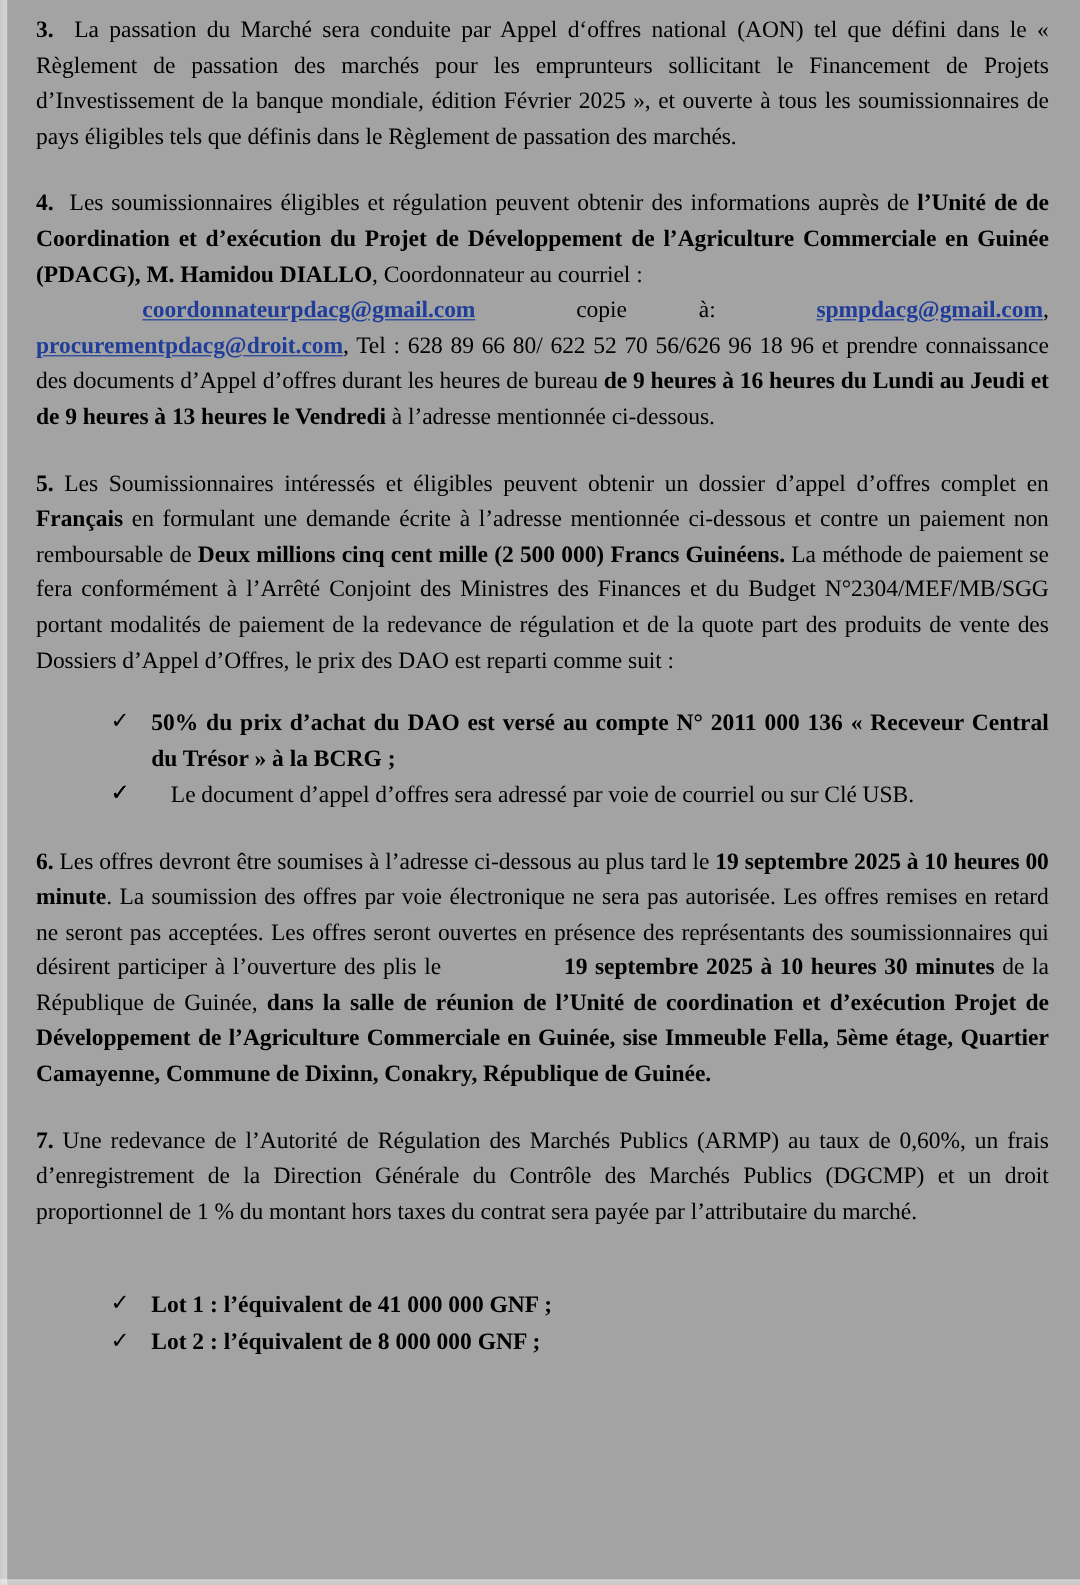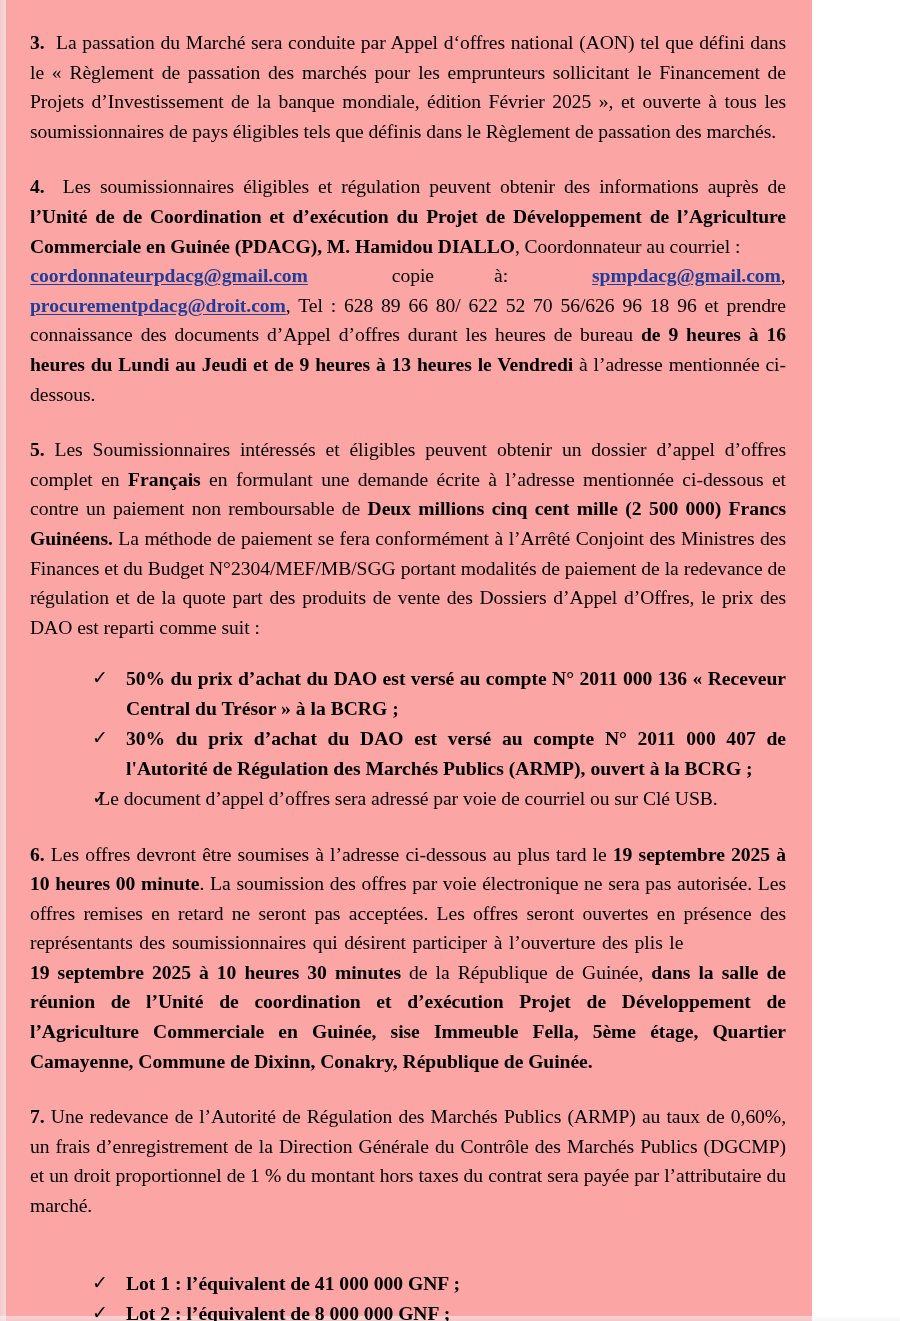--- a/index.html
+++ b/index.html
@@ -11,24 +11,24 @@
     width: 900px;
     height: 1321px;
     position: relative;
     font-family: "Liberation Serif", "DejaVu Serif", serif;
     color: #000000;
     overflow: hidden;
   }
   .page {
     position: absolute;
     left: 0; top: 0;
-    width: 812px;
+    width: 900px;
     height: 1321px;
-    background: #fca5a5;
-    padding: 28px 26px 0 30px;
+    background: #a3a3a3;
+    padding: 11px 26px 0 30px;
   }
   
   .edge-left {
     position: absolute; left: 0; top: 0;
     width: 6px; height: 1321px;
     background: linear-gradient(to right, #e9e9ea, #fdfdfd);
     opacity: .55;
   }
   .edge-bottom {
     position: absolute; left: 0; bottom: 0;
@@ -98,21 +98,21 @@
     <span>La passation du Marché sera conduite par Appel d‘offres national (AON) tel que défini dans le « Règlement de passation des marchés pour les emprunteurs sollicitant le Financement de Projets d’Investissement de la banque mondiale, édition Février 2025 », et ouverte à tous les soumissionnaires de pays éligibles tels que définis dans le Règlement de passation des marchés.</span>
   </p>
 
   <div class="gap-lg"></div>
 
   <p class="para">
     <span class="num">4.</span>&nbsp;
     <span>Les soumissionnaires éligibles et régulation peuvent obtenir des informations auprès de </span><b>l’Unité de de Coordination et d’exécution du Projet de Développement de l’Agriculture Commerciale en Guinée (PDACG), M. Hamidou DIALLO</b><span>, Coordonnateur au courriel </span><span>:</span>
   </p>
 
-  <p class="para" style="text-align:center;">
+  <p class="para" style="text-align:right;">
     <span class="mail">coordonnateurpdacg@gmail.com</span><span class="wide-space"></span><span>copie</span><span class="wide-space-sm"></span><span>à:</span><span class="wide-space"></span><span class="mail">spmpdacg@gmail.com</span><span>,</span>
   </p>
 
   <p class="para">
     <span class="mail">procurementpdacg@droit.com</span><span>,</span>
     <span>Tel :</span>
     <span>628 89 66 80/ 622 52 70 56/626 96 18 96</span><span> et prendre connaissance des documents d’Appel d’offres durant les heures de bureau </span><b>de 9 heures à 16 heures du Lundi au Jeudi  et de 9 heures à 13 heures le Vendredi</b><span> à l’adresse mentionnée ci-dessous.</span>
   </p>
 
   <div class="gap-lg"></div>
@@ -124,21 +124,20 @@
 
   <div class="gap-md"></div>
 
   <ul class="checks">
     <li>
       <span class="tick">✓</span>
       <span>50% du prix d’achat du DAO est versé au compte N° 2011 000 136 « Receveur Central du Trésor » à la BCRG ;</span>
     </li>
     <li>
       <span class="tick">✓</span>
-      <span> 30% du prix d’achat du DAO est versé au compte N° 2011 000 407 de l'Autorité de Régulation des Marchés Publics (ARMP), ouvert à la BCRG ;</span>
     </li>
     <li style="text-align:left;">
       <span class="tick">✓</span>
     </li>
   </ul>
 
   <p class="para" style="text-align:center;">Le document d’appel d’offres sera adressé par voie de courriel ou sur Clé USB.</p>
 
   <div class="gap-lg"></div>
 

